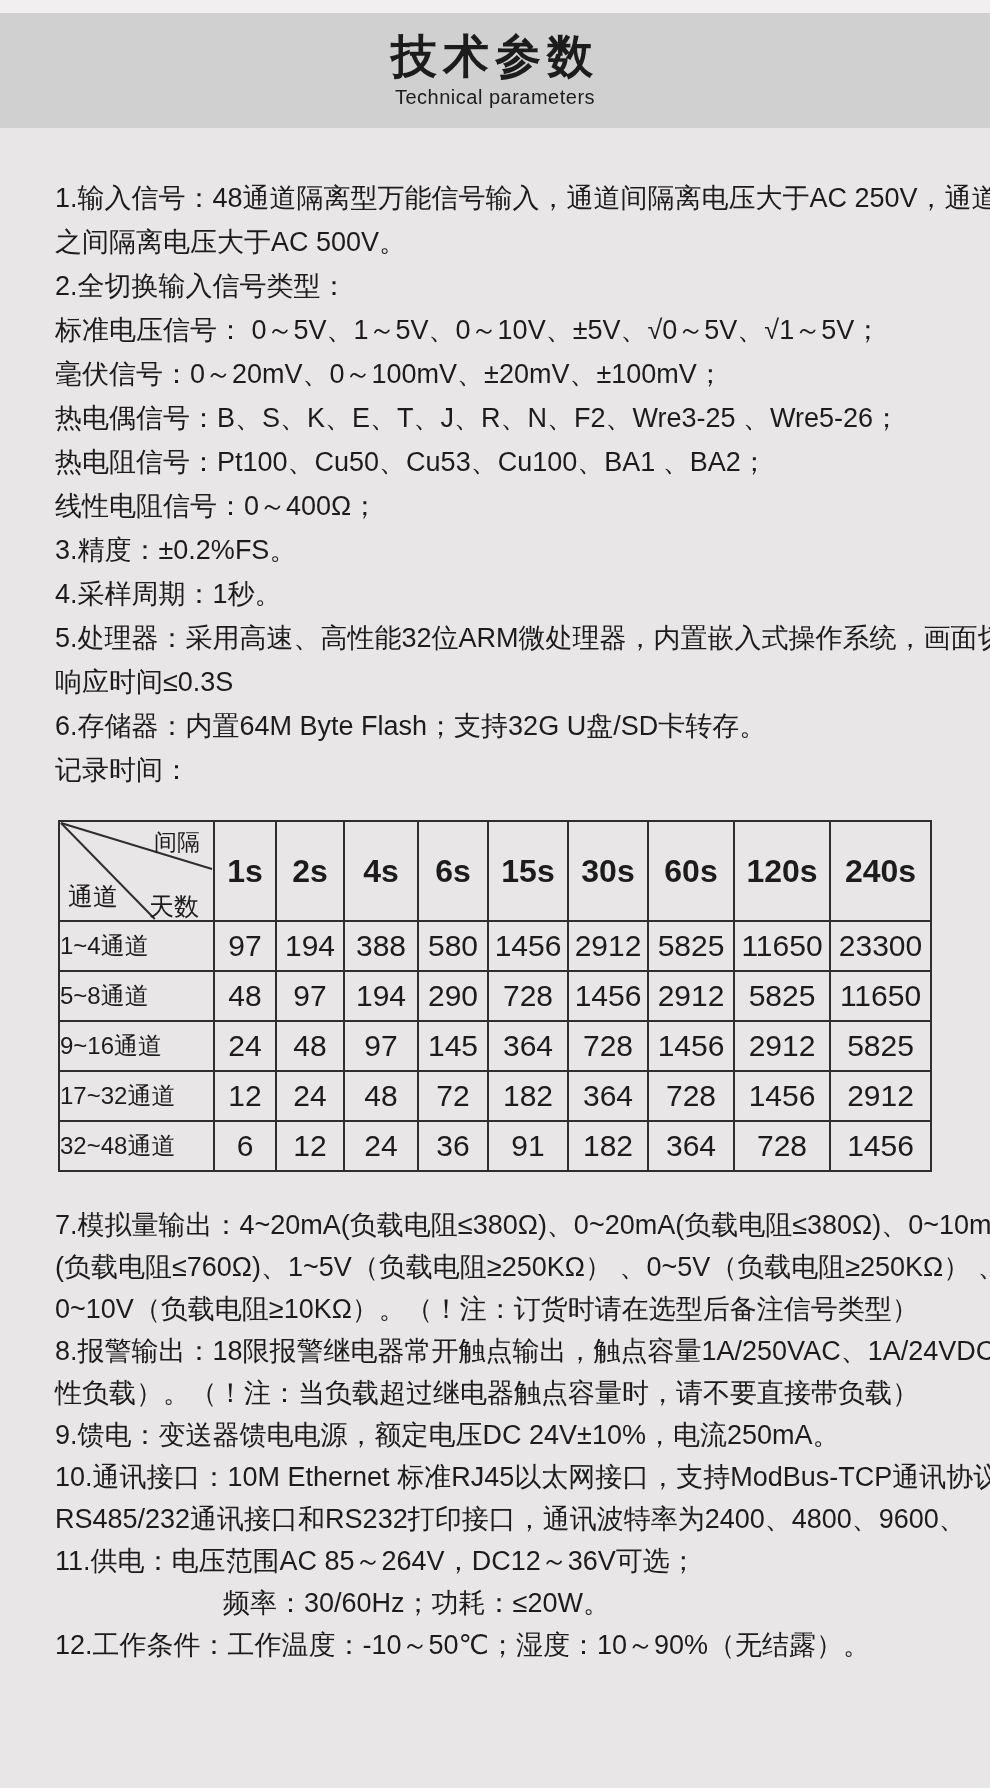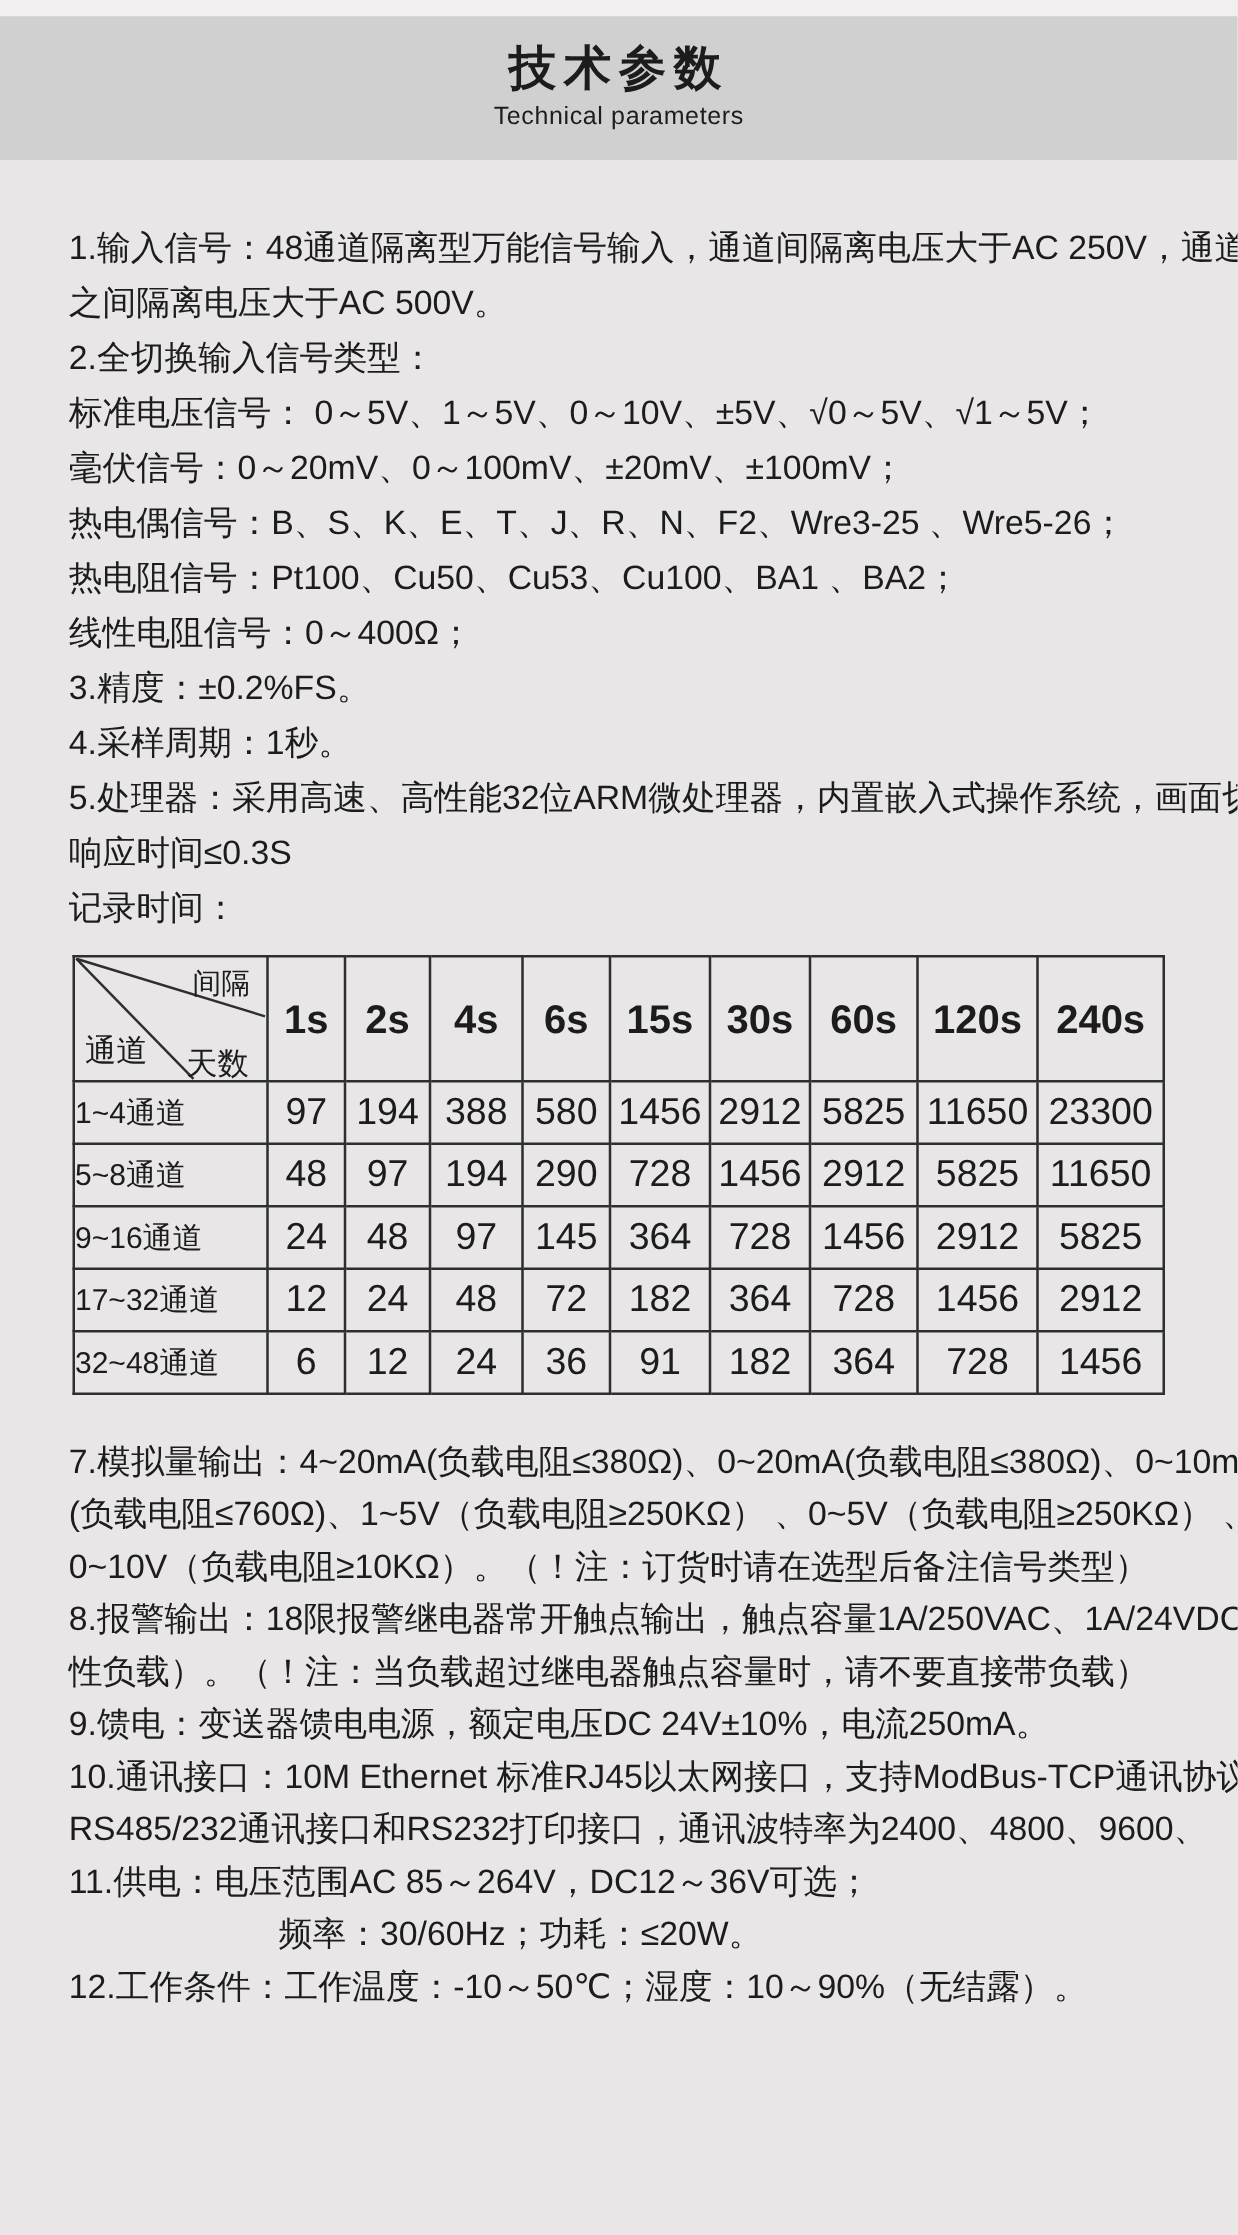--- a/index.html
+++ b/index.html
@@ -18,21 +18,21 @@
   }
   .header-band {
     height: 115px;
     background: #d1d0d0;
     display: flex;
     flex-direction: column;
     align-items: center;
     justify-content: center;
   }
   .title {
-    font-size: 38px;
+    font-size: 46px;
     font-weight: bold;
     letter-spacing: 6px;
     line-height: 1.05;
     text-align: center;
   }
   .subtitle {
     font-size: 20px;
     letter-spacing: 0.5px;
     margin-top: 6px;
   }
@@ -46,21 +46,21 @@
     white-space: nowrap;
   }
   .outro .spec-line { line-height: 42px; }
   .indent { padding-left: 168px; }
   .intro { margin-bottom: 0; }
   .outro { margin-top: 32px; }
 
   table.record {
     border-collapse: collapse;
     table-layout: fixed;
-    margin: 16px 0 0 3px;
+    margin: 28px 0 0 3px;
     background: transparent;
   }
   table.record th, table.record td {
     border: 2px solid #2e2e2e;
     padding: 0;
     overflow: hidden;
   }
   .col-header {
     height: 100px;
     font-size: 32px;
@@ -127,20 +127,21 @@
       <div class="spec-line">2.全切换输入信号类型：</div>
       <div class="spec-line">标准电压信号： 0～5V、1～5V、0～10V、±5V、√0～5V、√1～5V；</div>
       <div class="spec-line">毫伏信号：0～20mV、0～100mV、±20mV、±100mV；</div>
       <div class="spec-line">热电偶信号：B、S、K、E、T、J、R、N、F2、Wre3-25 、Wre5-26；</div>
       <div class="spec-line">热电阻信号：Pt100、Cu50、Cu53、Cu100、BA1 、BA2；</div>
       <div class="spec-line">线性电阻信号：0～400Ω；</div>
       <div class="spec-line">3.精度：±0.2%FS。</div>
       <div class="spec-line">4.采样周期：1秒。</div>
       <div class="spec-line">5.处理器：采用高速、高性能32位ARM微处理器，内置嵌入式操作系统，画面切换</div>
       <div class="spec-line">响应时间≤0.3S</div>
+      <div class="spec-line">6.存储器：内置64M Byte Flash；支持32G U盘/SD卡转存。</div>
       <div class="spec-line">记录时间：</div>
     </div>
 
   <table class="record">
     <colgroup id="record-colgroup">
         <col style="width: 155px;">
         <col style="width: 62px;">
         <col style="width: 68px;">
         <col style="width: 74px;">
         <col style="width: 70px;">

